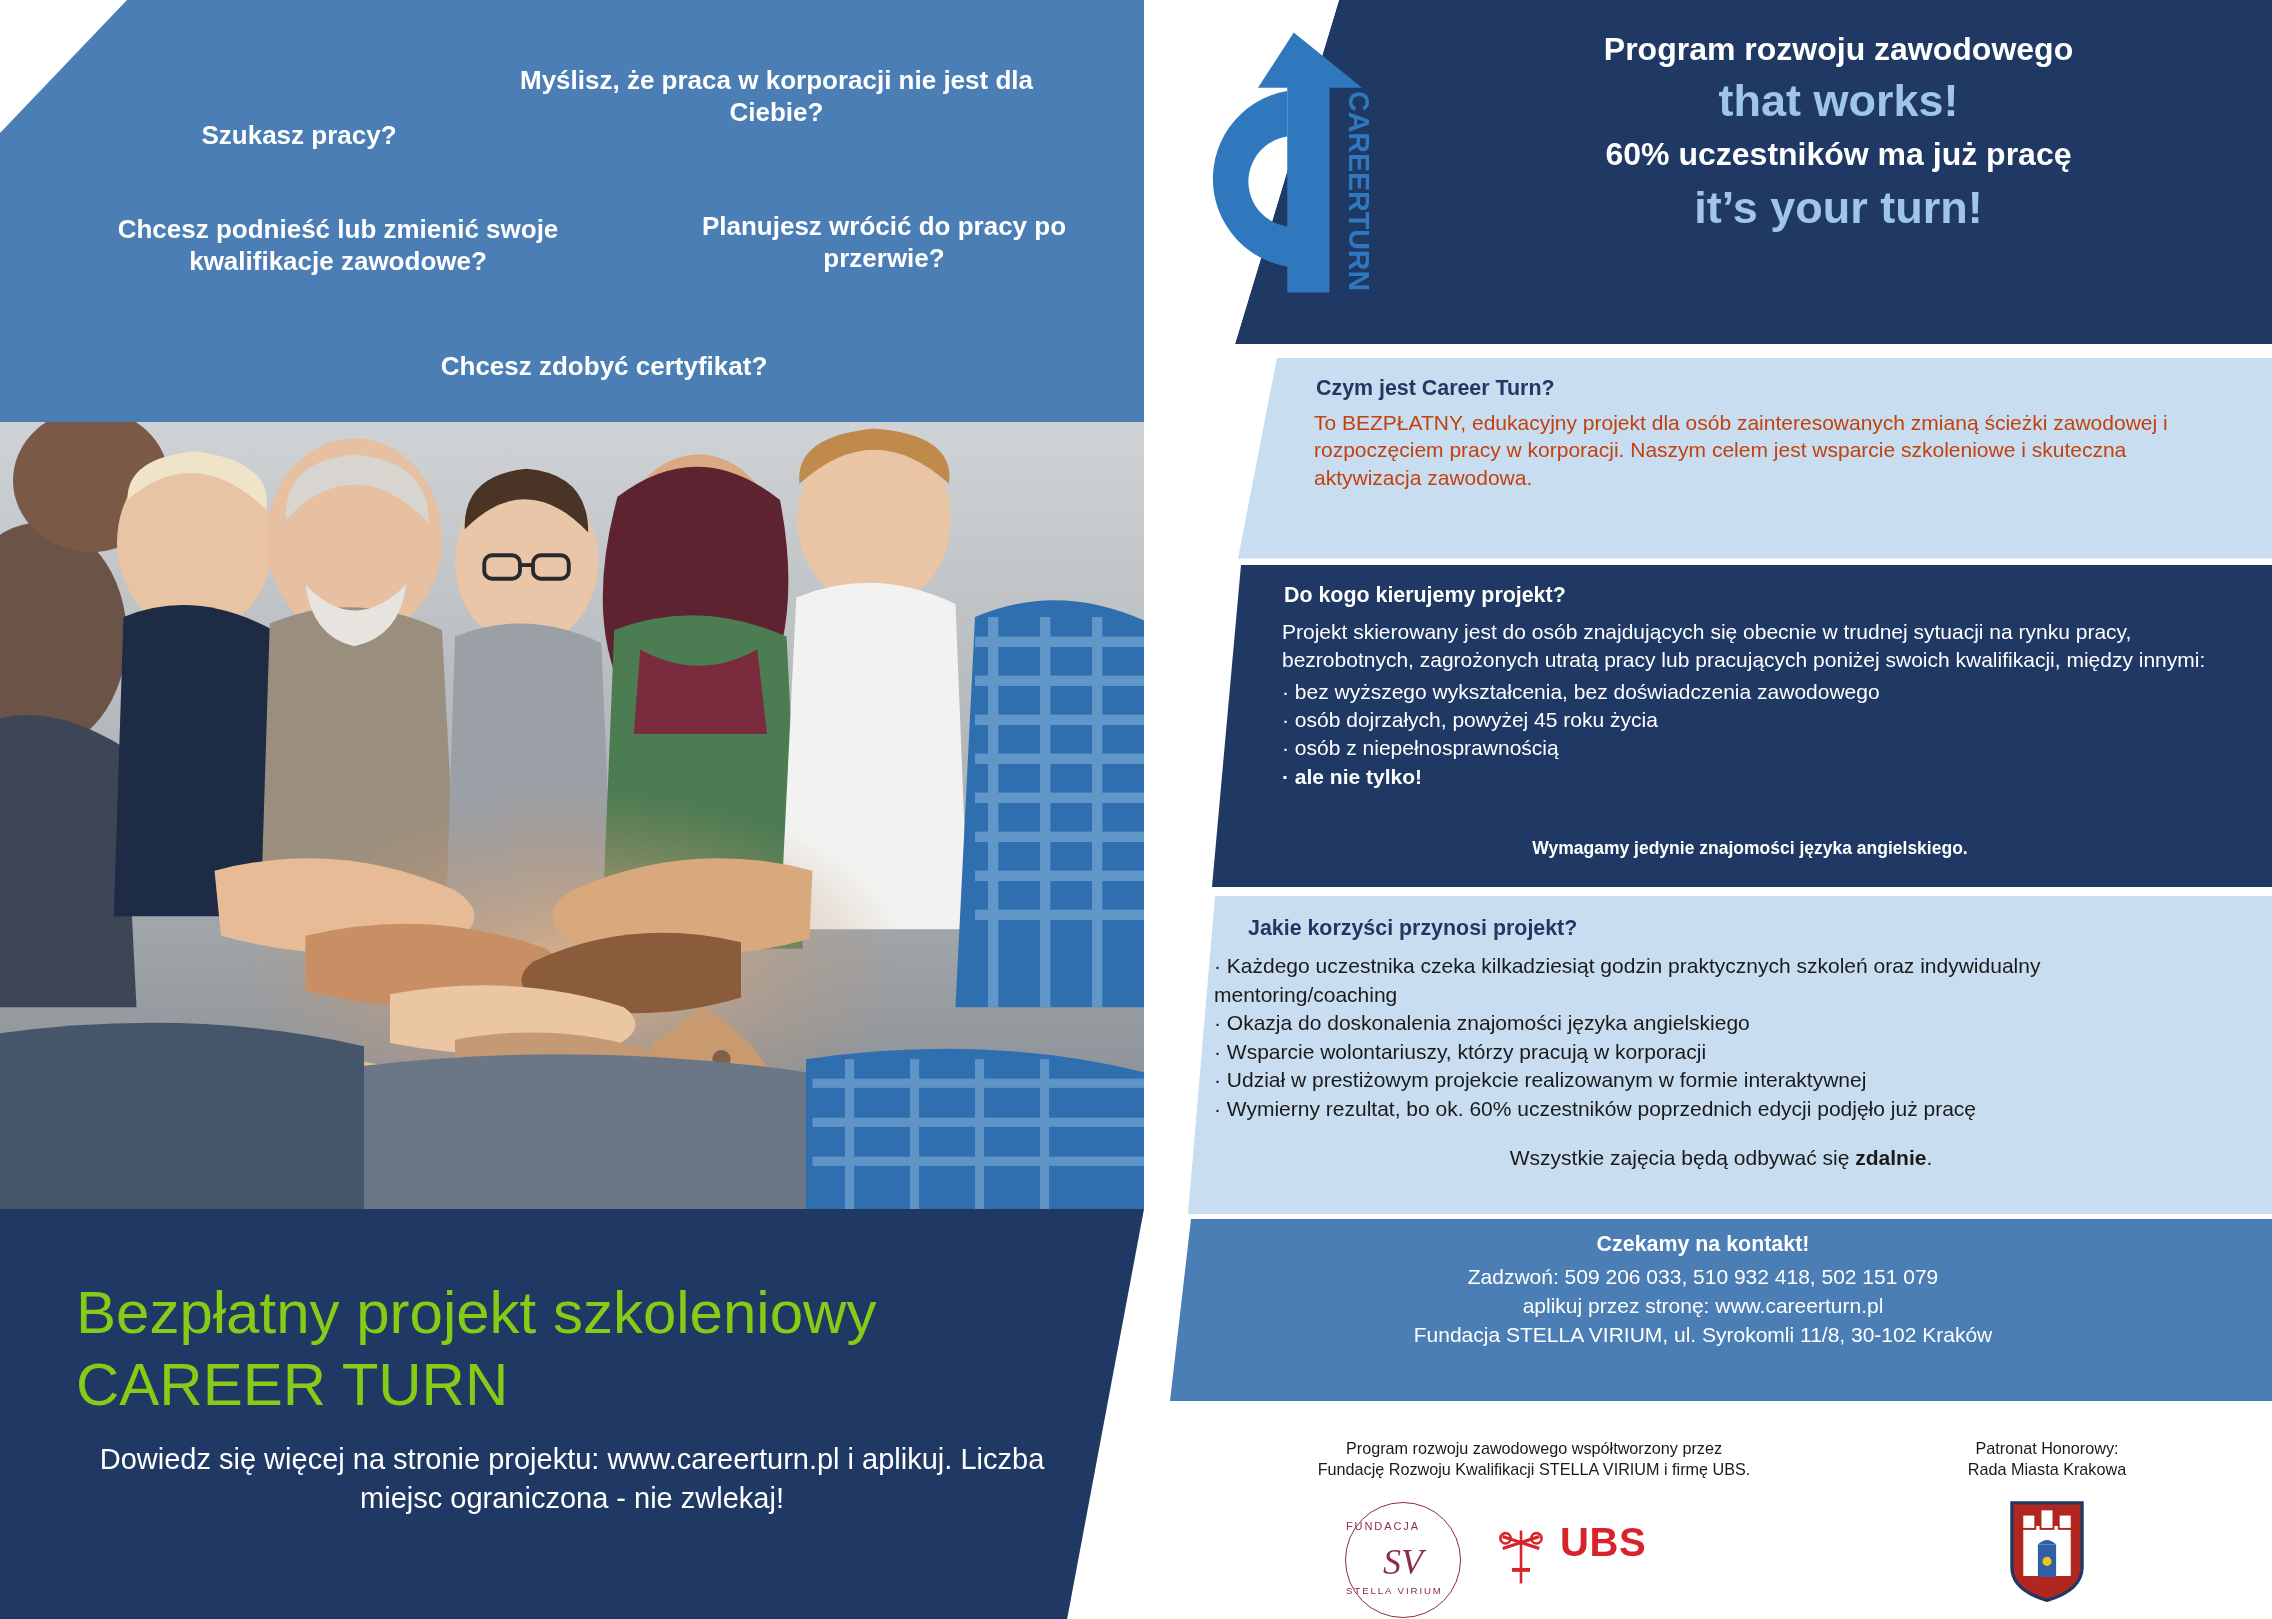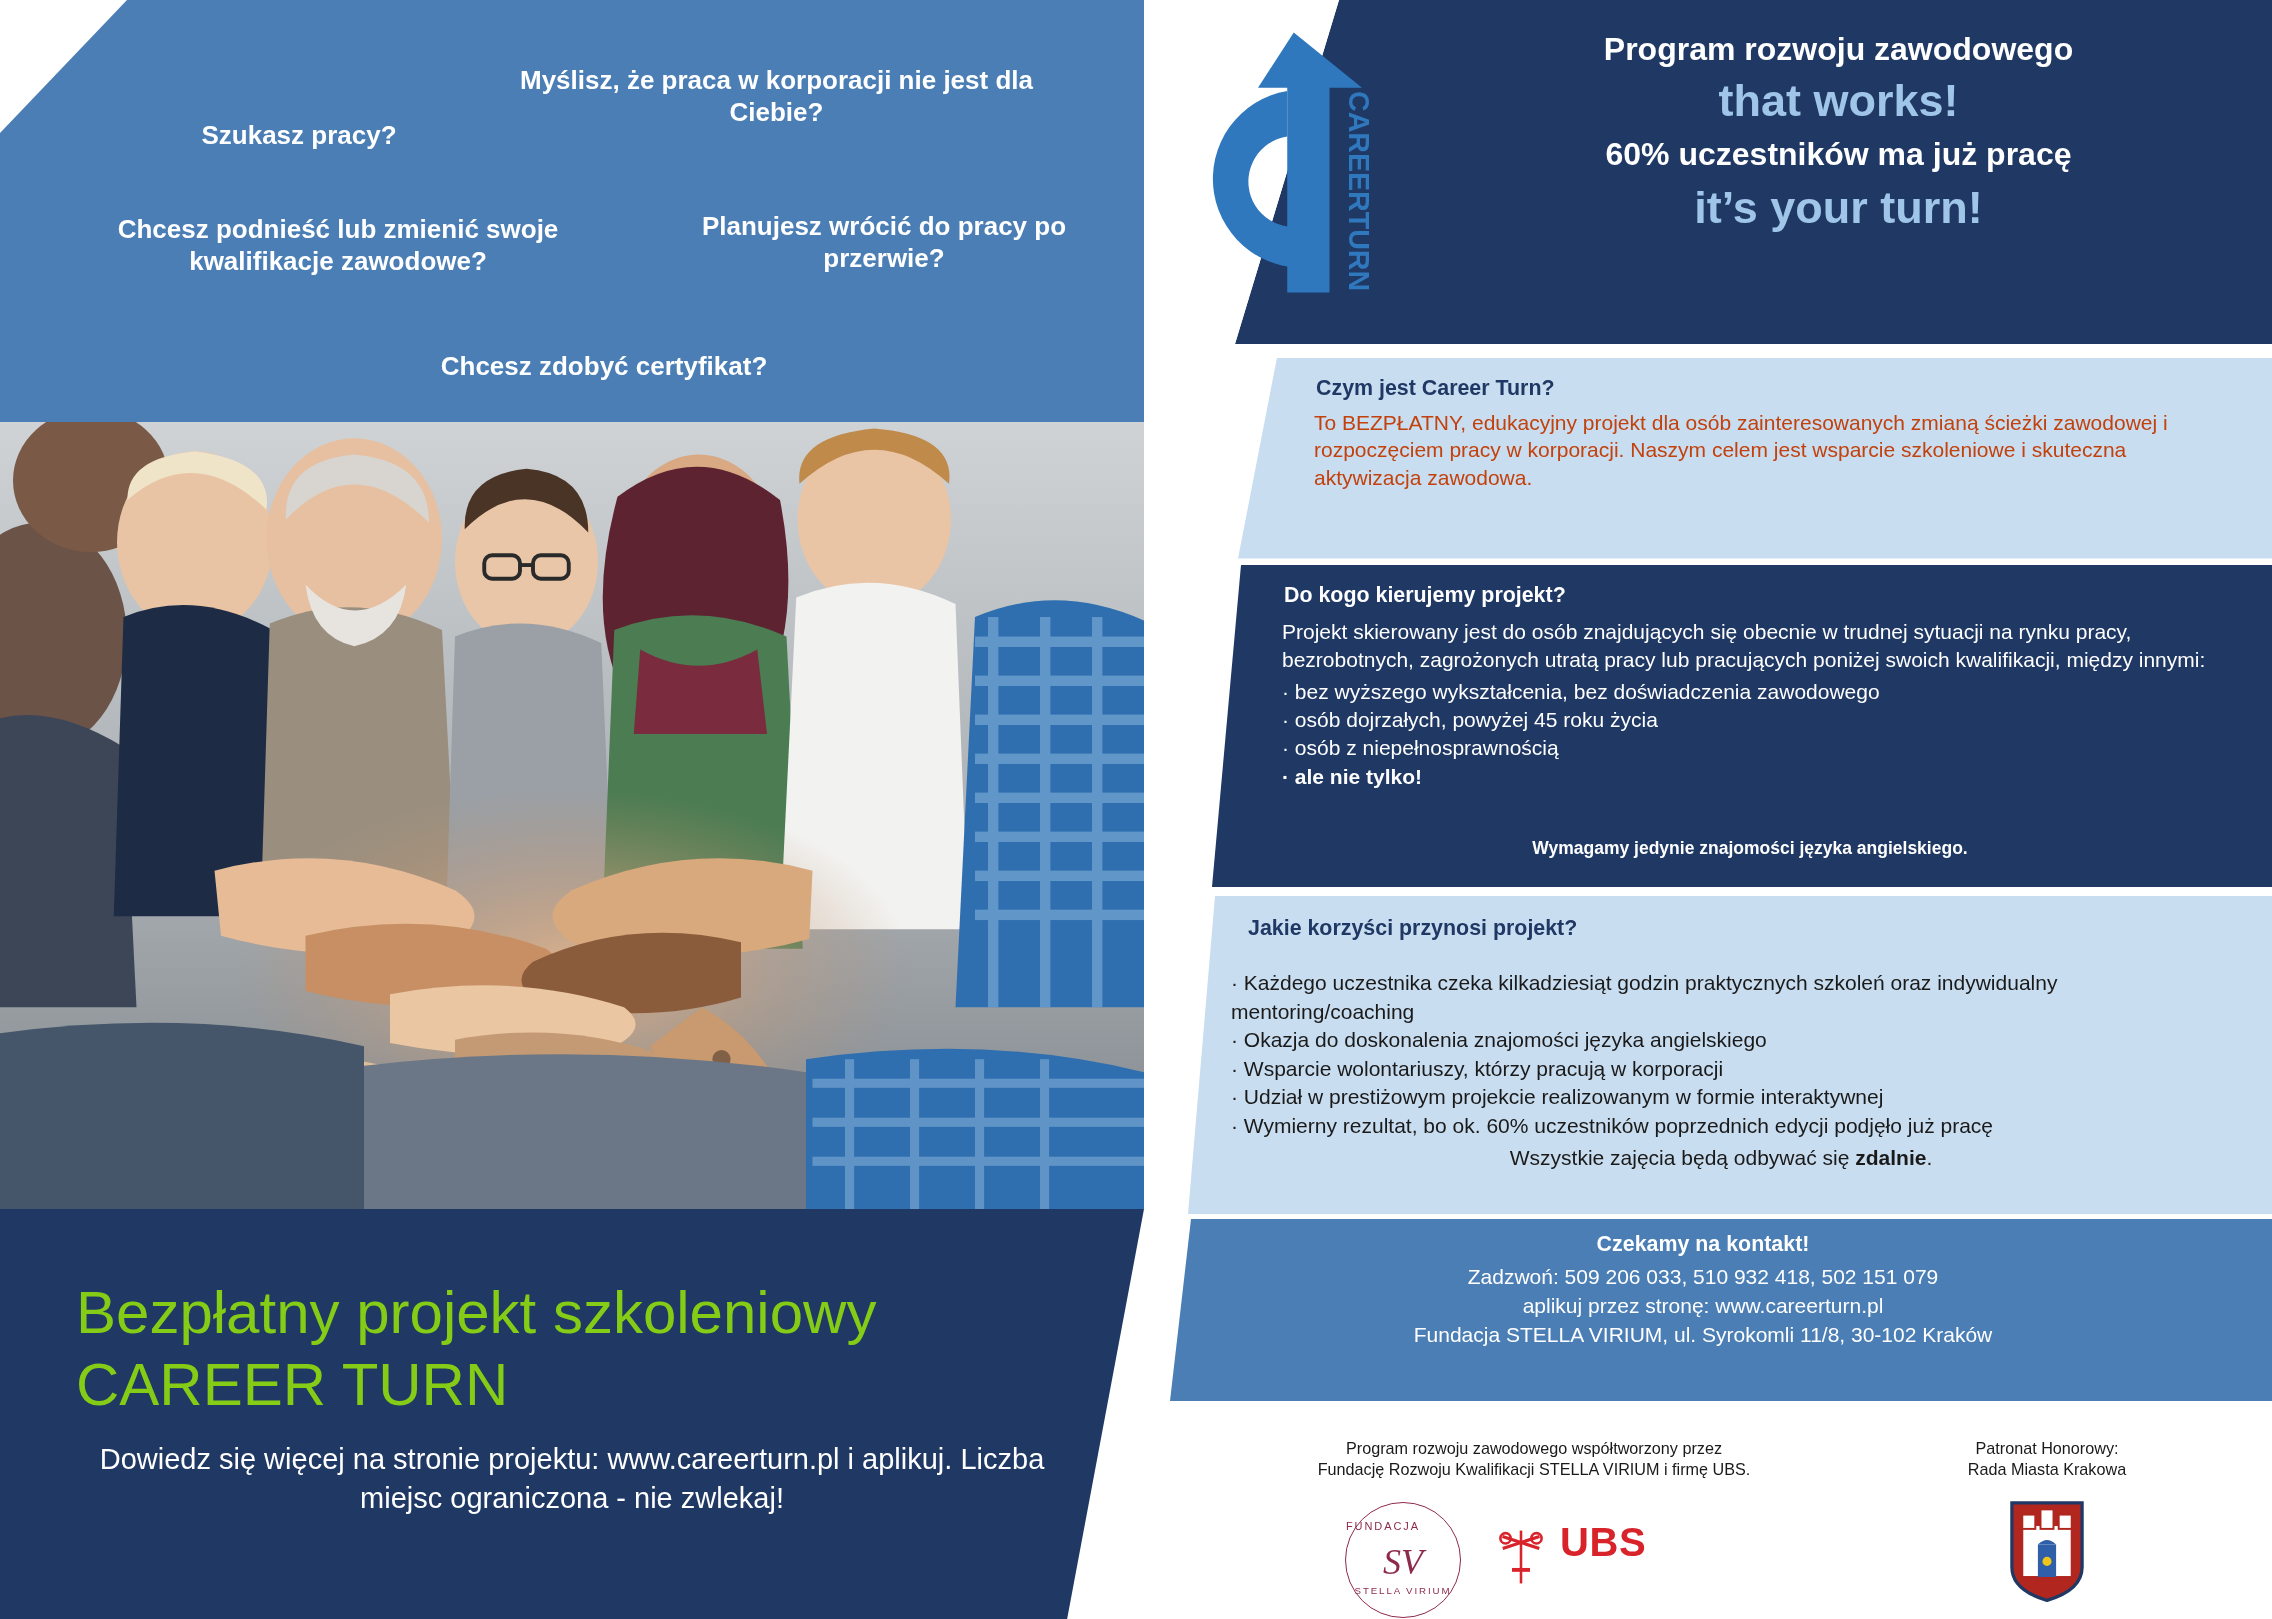--- a/index.html
+++ b/index.html
@@ -100,21 +100,21 @@
   .sec2 li:before{content:"· ";}
   .sec2 .note{position:absolute;left:138px;top:273px;width:936px;text-align:center;font-size:17.5px;font-weight:bold;color:#ffffff;}
 
   
   .sec3{
     position:absolute;left:0;top:545px;width:1139px;height:318px;background:#c9ddf0;
     clip-path:polygon(71px 0, 1139px 0, 1139px 318px, 44px 318px);
   }
   .sec3 .st{position:absolute;left:104px;top:19.5px;font-size:21.4px;font-weight:bold;color:#1f3864;}
   .sec3 .sb{position:absolute;left:70px;top:56px;width:1014px;font-size:21px;line-height:1.36;color:#1a1a1a;}
-  .sec3 ul{margin:17px;padding:0;list-style:none;}
+  .sec3 ul{margin:0;padding:0;list-style:none;}
   .sec3 li:before{content:"· ";}
   .sec3 .closing{position:absolute;left:70px;top:250px;width:1014px;text-align:center;font-size:21px;color:#1a1a1a;}
 
   
   .sec4{
     position:absolute;left:0;top:868px;width:1139px;height:182px;background:#4a7eb5;
     clip-path:polygon(47px 0, 1139px 0, 1139px 182px, 26px 182px);
   }
   .sec4 .ct{position:absolute;left:52px;top:13px;width:1014px;text-align:center;font-size:21.4px;font-weight:bold;color:#ffffff;}
   .sec4 .cb{position:absolute;left:52px;top:44px;width:1014px;text-align:center;font-size:21px;line-height:1.38;color:#ffffff;}
@@ -123,21 +123,21 @@
   .footer{position:absolute;left:1144px;top:1417px;width:1129px;height:203px;background:#ffffff;}
   .f-left{position:absolute;left:78px;top:21px;width:624px;text-align:center;font-size:16.2px;line-height:1.3;color:#1a1a1a;}
   .f-right{position:absolute;left:734px;top:21px;width:338px;text-align:center;font-size:16.2px;line-height:1.3;color:#1a1a1a;}
   .f-logos{position:absolute;left:78px;top:78px;width:624px;height:110px;}
   .f-logos2{position:absolute;left:734px;top:77px;width:338px;height:110px;}
 
   .ubs{position:absolute;left:338px;top:25px;font-size:40px;font-weight:bold;color:#d8232a;letter-spacing:0.6px;}
 
   .seal{position:absolute;left:123px;top:6.5px;width:114px;height:114px;border-radius:50%;border:1.9px solid #8e2b4a;}
   .seal .s1{position:absolute;left:0;top:17px;width:114px;text-align:left;font-size:11px;letter-spacing:1.9px;color:#8e2b4a;}
-  .seal .s2{position:absolute;left:0;top:82px;width:114px;text-align:center;font-size:9.7px;letter-spacing:1.9px;color:#8e2b4a;}
+  .seal .s2{position:absolute;left:0;top:82px;width:114px;font-size:9.7px;letter-spacing:1.9px;color:#8e2b4a;}
   .seal .s3{position:absolute;left:0;top:38px;width:114px;text-align:center;font-size:36px;font-style:italic;color:#8e2b4a;font-family:"Liberation Serif",serif;}
 
   b{font-weight:bold;}
 </style>
 </head>
 <body>
 
 <div class="page">
 
   <div class="left-col">

